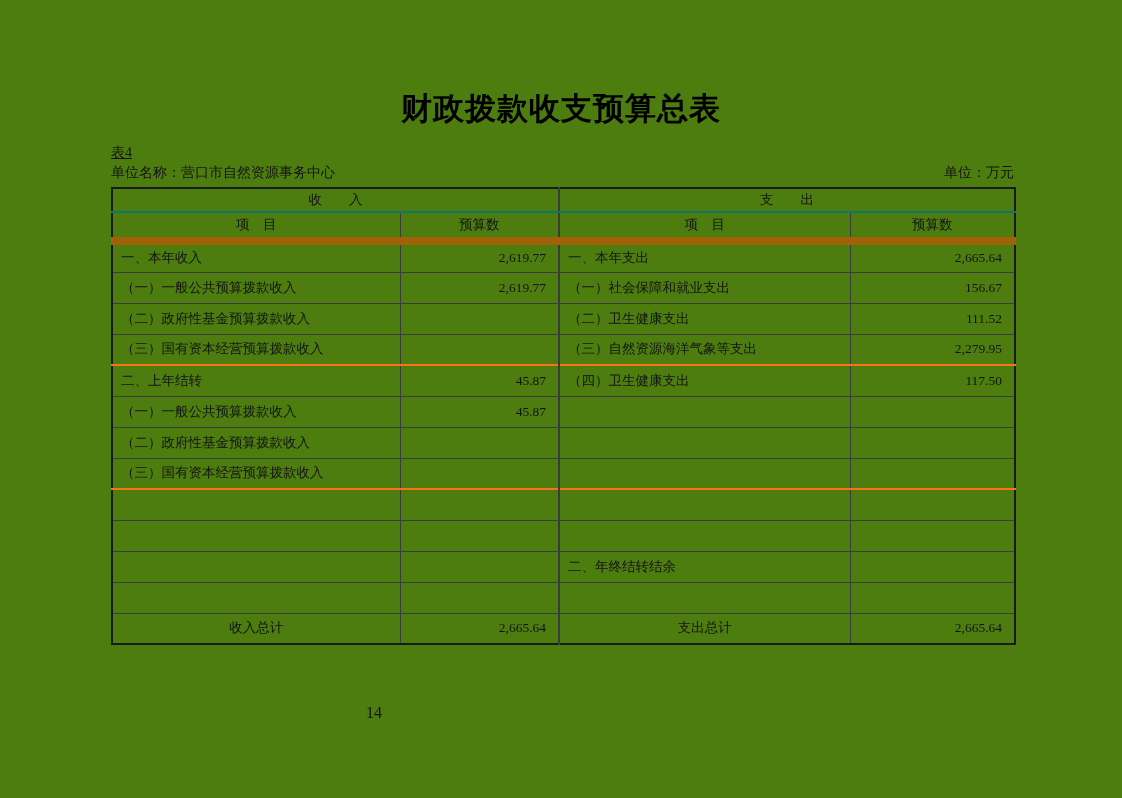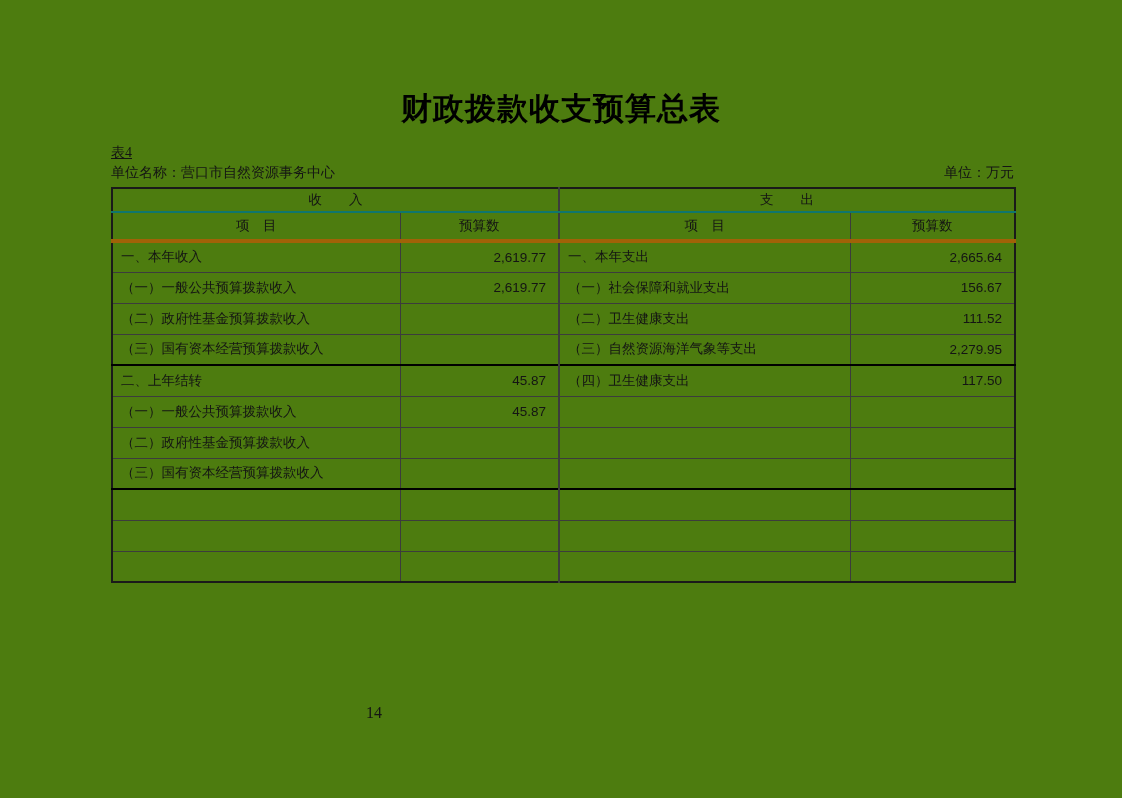--- a/index.html
+++ b/index.html
@@ -55,35 +55,35 @@
     white-space: nowrap;
   }
   tr.sec-header th {
     height: 24px;
     text-align: center;
     border-bottom: 2px solid #0f766e;
   }
   tr.col-header th {
     height: 29px;
     text-align: center;
-    border-bottom: 4px solid #a16207;
+    border-bottom: 8px solid #a16207;
   }
   table.budget tbody tr { height: 31px; }
   td.item {
     text-align: left;
     padding-left: 8px;
   }
   td.val {
     text-align: right;
     padding-right: 12px;
-    font-family: Liberation Sans, sans-serif;
+    font-family: Liberation Serif, serif;
     font-size: 12.5px;
   }
   .mid { border-left: 2px solid #3c3c3c !important; }
-  tr.sep td { border-top: 2px solid #000000; }
+  tr.sep td { border-top: 2px solid #f97316; }
   tr.total-row td.item { text-align: center; padding-left: 0; }
   .page-number {
     position: absolute;
     left: 366px; top: 704px;
     font-size: 16px;
   }
 </style>
 </head>
 <body>
 
@@ -174,21 +174,33 @@
       </tr>
       <tr>
         <td class="item"></td>
         <td class="val"></td>
         <td class="item mid"></td>
         <td class="val"></td>
       </tr>
       <tr>
         <td class="item"></td>
         <td class="val"></td>
-        <td class="item mid"></td>
-        <td class="val"></td>
+        <td class="item mid">二、年终结转结余</td>
+        <td class="val"></td>
+      </tr>
+      <tr>
+        <td class="item"></td>
+        <td class="val"></td>
+        <td class="item mid"></td>
+        <td class="val"></td>
+      </tr>
+      <tr class="total-row">
+        <td class="item">收入总计</td>
+        <td class="val">2,665.64</td>
+        <td class="item mid">支出总计</td>
+        <td class="val">2,665.64</td>
       </tr>
     </tbody>
   </table>
 
   <div class="page-number">14</div>
 
 </div>
 
 </body></html>

